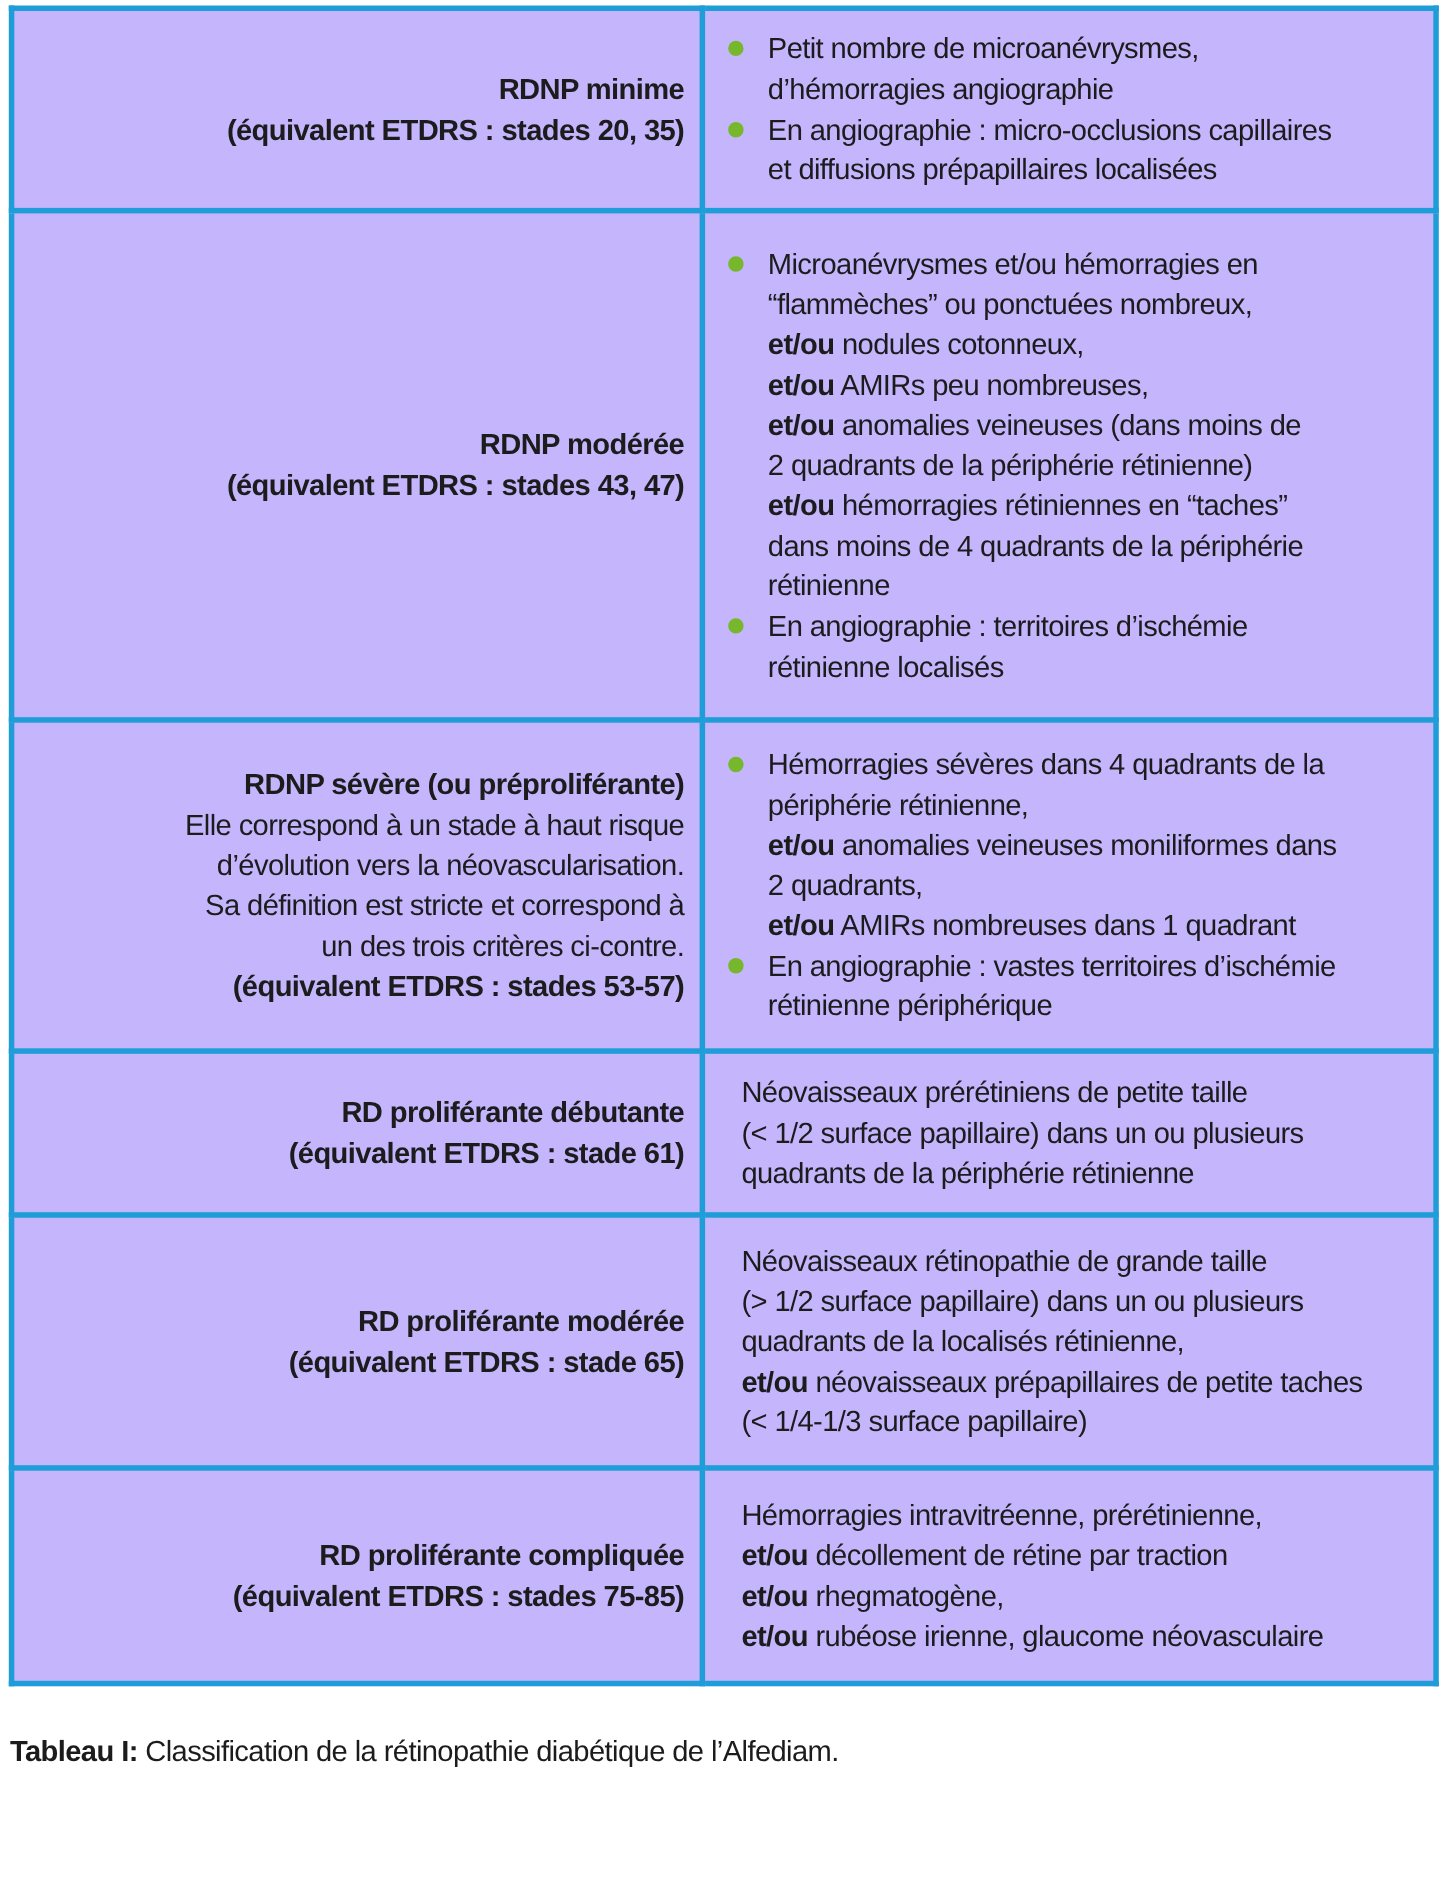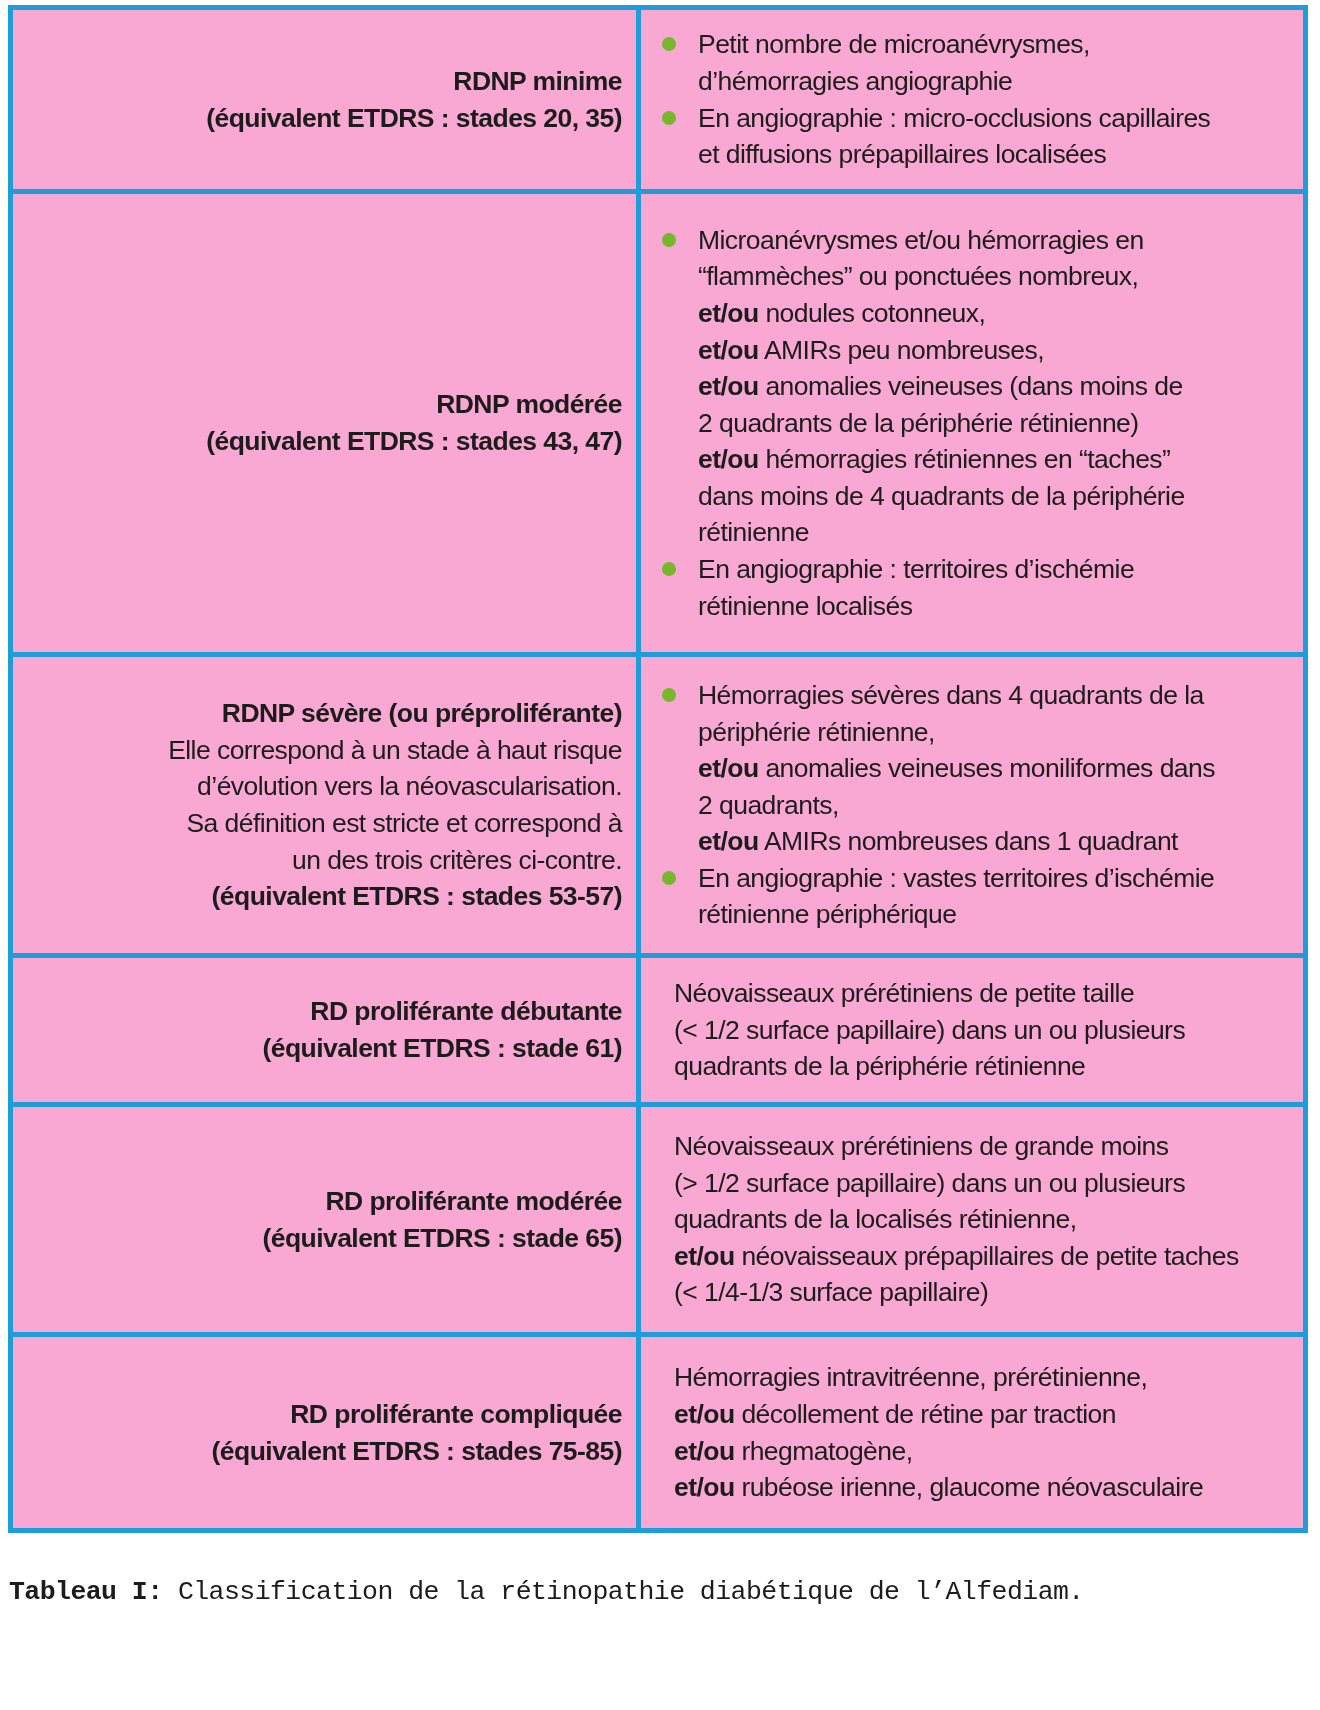--- a/index.html
+++ b/index.html
@@ -16,21 +16,21 @@
     position:absolute;
     left:8px;
     top:5px;
     width:1300px;
     border-collapse:collapse;
     table-layout:fixed;
   }
   table.grid td{
     border:5px solid var(--border-blue,#1f9dd9);
     vertical-align:middle;
-    background:#f9a8d4;
+    background:#c4b5fd;
   }
   td.left-cell{width:582px;padding:14px 14px 14px 27px;text-align:right;}
   td.right-cell{padding:14px 10px 14px 33px;}
   td.right-cell.bulleted{padding-left:20px;}
   tr.r1{height:184px;}
   tr.r2{height:463px;}
   tr.r3{height:301px;}
   tr.r4{height:149px;}
   tr.r5{height:230px;}
   tr.r6{height:102px;}
@@ -54,21 +54,20 @@
     display:inline-block;
   }
   .caption{
     position:absolute;
     left:9px;
     top:1575px;
     font-size:26.5px;
     line-height:34px;
     letter-spacing:-0.55px;
     white-space:nowrap;
-    font-family:Liberation Mono, monospace;
   }
 </style>
 </head>
 <body>
 
 <div class="page" style="color: rgb(28, 28, 28);">
   <table class="grid">
     <tbody>
         <tr class="r1">
           <td class="left-cell">
@@ -130,21 +129,21 @@
             <div class="line"><span>(&lt; 1/2 surface papillaire) dans un ou plusieurs</span></div>
             <div class="line"><span>quadrants de la périphérie rétinienne</span></div>
           </td>
         </tr>
         <tr class="r5">
           <td class="left-cell">
             <div class="line"><span class="b">RD proliférante modérée</span></div>
             <div class="line"><span class="b">(équivalent ETDRS : stade 65)</span></div>
           </td>
           <td class="right-cell">
-            <div class="line"><span>Néovaisseaux prérétiniens de grande moins</span></div>
+            <div class="line"><span>Néovaisseaux rétinopathie de grande taille</span></div>
             <div class="line"><span>(&gt; 1/2 surface papillaire) dans un ou plusieurs</span></div>
             <div class="line"><span>quadrants de la localisés rétinienne,</span></div>
             <div class="line"><span class="b">et/ou</span><span> néovaisseaux prépapillaires de petite taches</span></div>
             <div class="line"><span>(&lt; 1/4-1/3 surface papillaire)</span></div>
           </td>
         </tr>
         <tr class="r7">
           <td class="left-cell">
             <div class="line"><span class="b">RD proliférante compliquée</span></div>
             <div class="line"><span class="b">(équivalent ETDRS : stades 75-85)</span></div>

